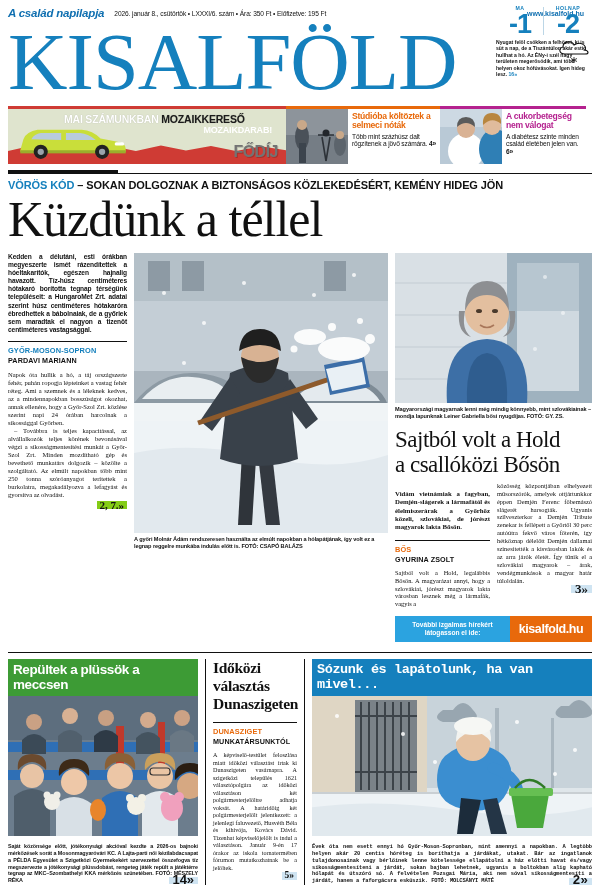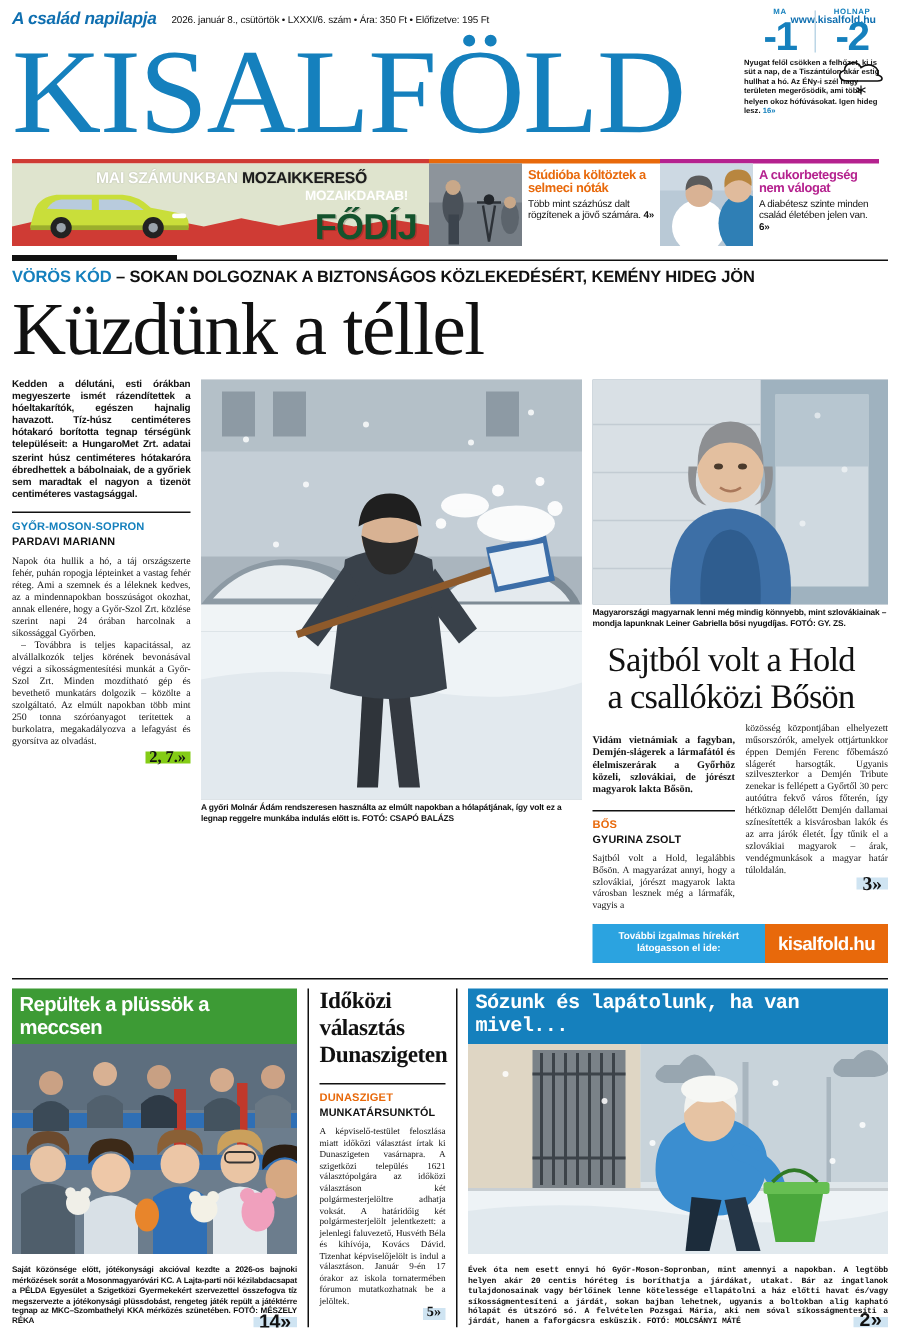--- a/index.html
+++ b/index.html
@@ -40,21 +40,21 @@
   .promostrip{display:flex;height:58px;margin-top:3px;gap:0;}
   .promo{position:relative;overflow:hidden;}
   .promo .tophair{height:2.5px;width:100%;}
   .promo-ad{width:278px;text-align:right;}
   .adcanvas{position:relative;height:55.5px;background:#dfe4ce;overflow:hidden;}
   .adgrass{position:absolute;left:0;right:0;bottom:0;height:21px;background:#cf3b34;
     clip-path:polygon(0 38%,6% 20%,13% 42%,21% 16%,29% 40%,37% 14%,46% 38%,55% 12%,64% 36%,73% 14%,82% 38%,91% 16%,100% 34%,100% 100%,0 100%);}
   .adtxt1{position:absolute;left:56px;top:4px;font-size:10.5px;font-weight:bold;color:#ffffff;letter-spacing:-.2px;white-space:nowrap;text-shadow:0 0 1px rgba(0,0,0,.25);}
   .adtxt1 b{color:#1b1b1b;}
   .adtxt2{position:absolute;right:14px;top:16px;font-size:9px;font-weight:bold;color:#ffffff;letter-spacing:-.2px;white-space:nowrap;}
-  .adbadge{position:absolute;right:8px;bottom:2px;font-size:24px;font-weight:bold;color:#14532d;letter-spacing:-.5px;line-height:20px;text-shadow:1px 1px 0 rgba(0,0,0,.18);}
+  .adbadge{position:absolute;right:8px;bottom:2px;font-size:16px;font-weight:bold;color:#737373;letter-spacing:-.5px;line-height:20px;text-shadow:1px 1px 0 rgba(0,0,0,.18);}
   .adcar{position:absolute;left:6px;bottom:4px;width:118px;height:40px;}
 
   .promo-news{width:154px;}
   .pn-inner{display:flex;height:55.5px;}
   .pn-photo{width:62px;height:100%;position:relative;overflow:hidden;background:#6d7a86;}
   .pn-photo.studio{background:linear-gradient(#8c9298,#5c646c);}
   .pn-photo.doctor{background:linear-gradient(#cfd9e2,#8ea6bb);}
   .pn-body{flex:1;padding:3px 3px 0 4px;}
   .pn-title{font-size:8.6px;font-weight:bold;line-height:9.6px;letter-spacing:-.25px;}
   .pn-sub{font-size:6.6px;line-height:7.8px;margin-top:2px;letter-spacing:-.15px;}
@@ -84,21 +84,21 @@
 
   .leadphoto{flex:1;position:relative;}
   .photo-main{width:100%;height:280px;position:relative;overflow:hidden;background:#b9c4cc;}
   .cap{font-size:5.6px;line-height:7px;margin-top:3px;font-weight:bold;letter-spacing:-.1px;}
   .cap .credit{font-weight:bold;}
 
   
   .rightcol{width:204px;padding-left:7px;box-sizing:border-box;}
   .photo-lady{width:100%;height:150px;background:#9fb0bc;position:relative;overflow:hidden;}
   .cap2{font-size:5.6px;line-height:6.9px;margin-top:3px;font-weight:bold;letter-spacing:-.1px;}
-  .h2-story{font-family:"Liberation Serif", serif;font-size:23px;line-height:25px;font-weight:normal;margin:7px 0 0 10px;letter-spacing:-.5px;}
+  .h2-story{font-family:"Liberation Serif", serif;font-size:23px;line-height:25px;font-weight:normal;margin:7px 0 0 0;letter-spacing:-.5px;}
   .lede2{font-family:"Liberation Serif", serif;font-size:6.8px;line-height:8.4px;font-weight:bold;text-align:justify;margin-top:8px;}
   .twocol{display:flex;gap:7px;margin-top:5px;}
   .twocol .c{flex:1;}
   .sect-loc.orange{color:#e8690b;}
   .body2{font-family:"Liberation Serif", serif;font-size:6.4px;line-height:7.9px;text-align:justify;margin-top:5px;}
   .body2 p{margin:0;text-indent:6px;}
   .body2 p:first-child{text-indent:0;}
   .promoband{display:flex;align-items:center;margin-top:8px;height:26px;}
   .pb-left{flex:1;background:#2ba3e0;color:#fff;font-size:6.6px;font-weight:bold;text-align:center;line-height:8px;padding:5px 4px;box-sizing:border-box;height:100%;display:flex;align-items:center;justify-content:center;}
   .pb-right{width:82px;background:#e8690b;color:#fff;font-size:12.5px;font-weight:bold;height:100%;display:flex;align-items:center;justify-content:center;letter-spacing:-.4px;}

